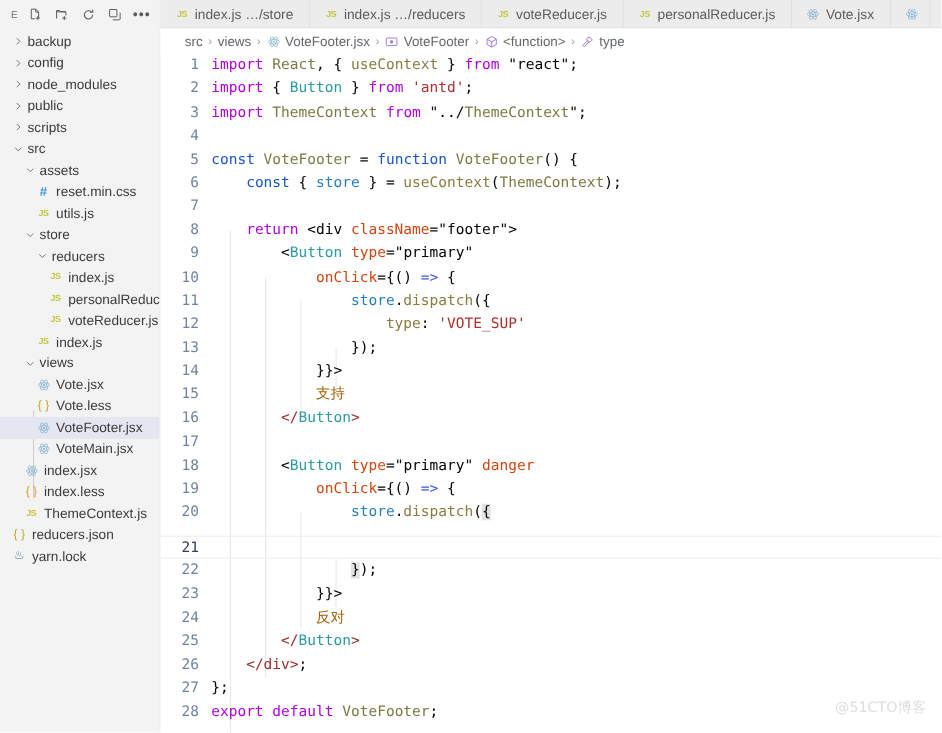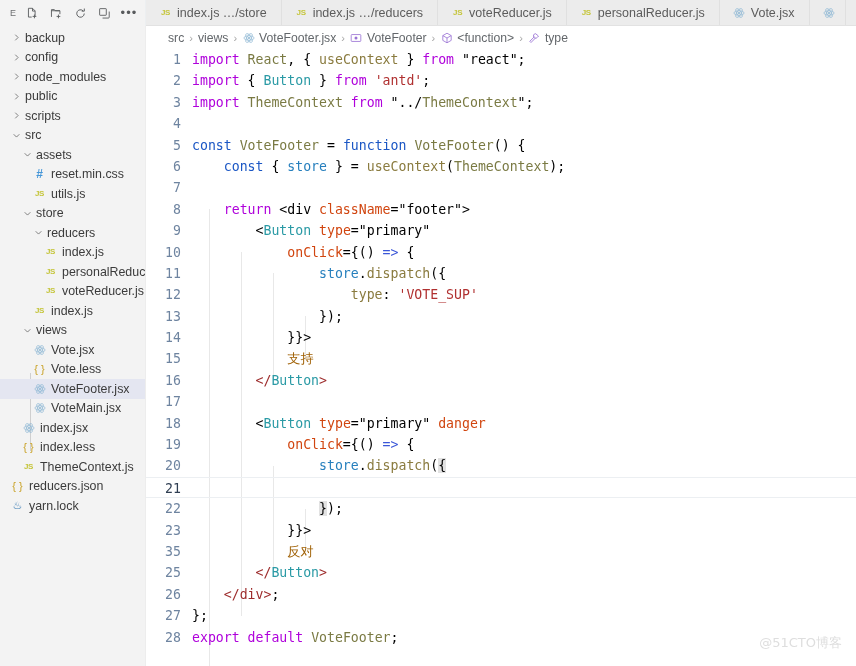--- a/index.html
+++ b/index.html
@@ -145,20 +145,21 @@
   .code-line {
     display: flex;
     height: 21.4px;
     position: relative;
     white-space: pre;
   }
   .code-line.active {
     border-top: 1px solid #eceff2;
     border-bottom: 1px solid #eceff2;
     height: 21.4px;
+    margin-top: 10px;
   }
   .lineno {
     width: 46px; flex: 0 0 46px;
     text-align: right;
     padding-right: 11px;
     color: #6e84a0;
     font-size: 13.2px;
     user-select: none;
   }
   .code-line.active .lineno { color: #2f3e52; }
@@ -618,21 +619,21 @@
             <div class="code-line"><span class="lineno">14</span><span class="ctext">            }}&gt;</span></div>
             <div class="code-line"><span class="lineno">15</span><span class="ctext">            <span class="t-cjk">支持</span></span></div>
             <div class="code-line"><span class="lineno">16</span><span class="ctext">        <span class="t-tag">&lt;/</span><span class="t-tagname">Button</span><span class="t-tag">&gt;</span></span></div>
             <div class="code-line"><span class="lineno">17</span><span class="ctext"></span></div>
             <div class="code-line"><span class="lineno">18</span><span class="ctext">        &lt;<span class="t-tagname">Button</span> <span class="t-attr">type</span>="primary" <span class="t-attr">danger</span></span></div>
             <div class="code-line"><span class="lineno">19</span><span class="ctext">            <span class="t-attr">onClick</span>={() <span class="t-arrow">=&gt;</span> {</span></div>
             <div class="code-line"><span class="lineno">20</span><span class="ctext">                <span class="t-var">store</span>.<span class="t-fn">dispatch</span>(<span class="brkt-hl">{</span></span></div>
             <div class="code-line active"><span class="lineno">21</span></div>
             <div class="code-line"><span class="lineno">22</span><span class="ctext">                <span class="brkt-hl">}</span>);</span></div>
             <div class="code-line"><span class="lineno">23</span><span class="ctext">            }}&gt;</span></div>
-            <div class="code-line"><span class="lineno">35</span><span class="ctext">            <span class="t-cjk">反对</span></span></div>
+            <div class="code-line"><span class="lineno">24</span><span class="ctext">            <span class="t-cjk">反对</span></span></div>
             <div class="code-line"><span class="lineno">25</span><span class="ctext">        <span class="t-tag">&lt;/</span><span class="t-tagname">Button</span><span class="t-tag">&gt;</span></span></div>
             <div class="code-line"><span class="lineno">26</span><span class="ctext">    <span class="t-tag">&lt;/</span><span class="t-tag">div</span><span class="t-tag">&gt;</span>;</span></div>
             <div class="code-line"><span class="lineno">27</span><span class="ctext">};</span></div>
             <div class="code-line"><span class="lineno">28</span><span class="ctext"><span class="t-kw">export</span> <span class="t-kw">default</span> <span class="t-ident">VoteFooter</span>;</span></div>
           </div>
       </div>
 
       <div class="watermark">@51CTO博客</div>
     </div>
   </div>

